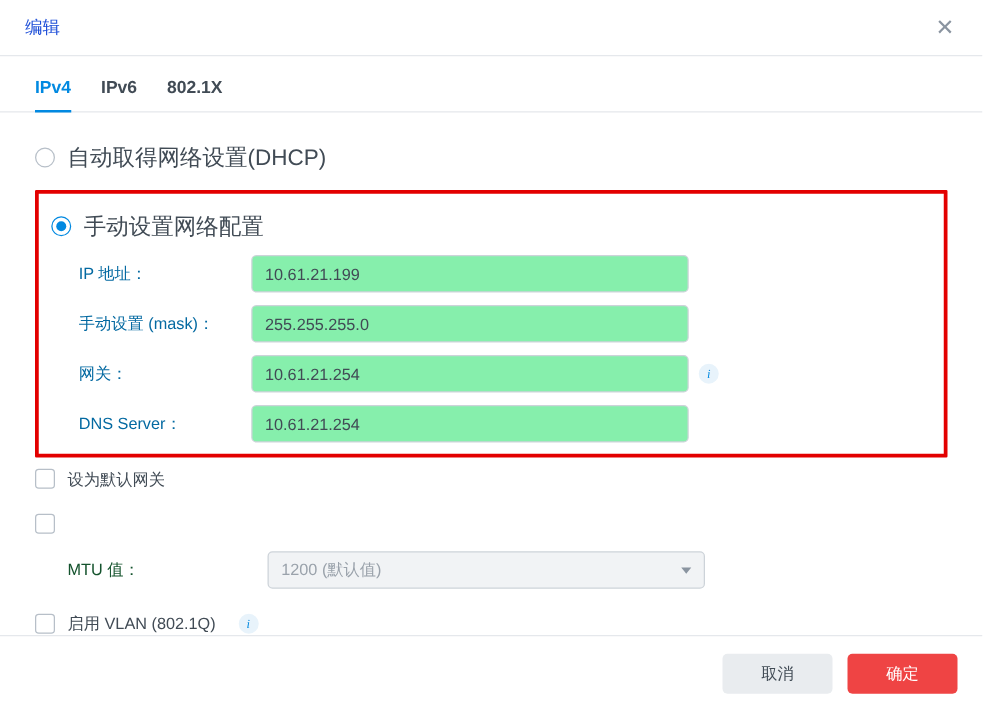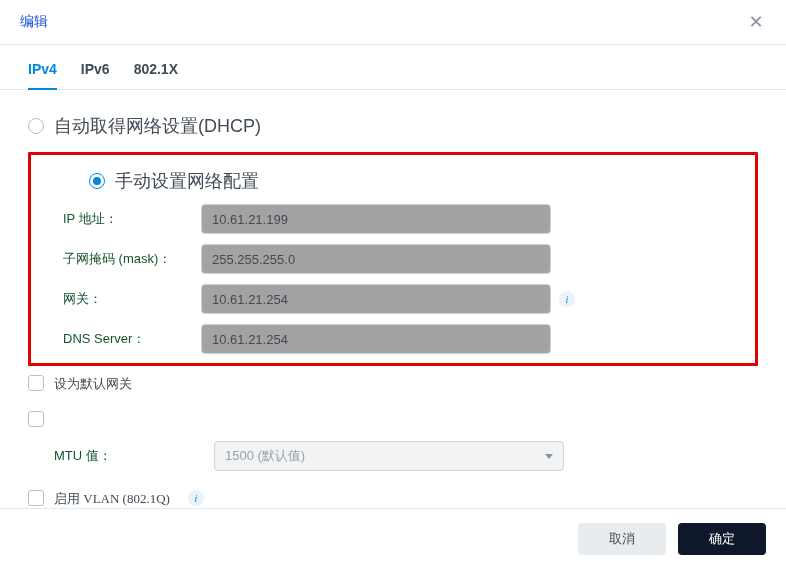--- a/index.html
+++ b/index.html
@@ -76,41 +76,41 @@
       border-radius: 50%;
       background: #0189e1;
     }
     .radio-label { color: #414b55; font-size: 18px; }
     .highlight-box {
       border: 3px solid #e30000;
       border-radius: 1px;
       padding: 8px 0 4px 0;
       margin-top: 8px;
     }
-    .highlight-box .radio-row { padding: 6px 10px; margin-left: 48px; }
+    .highlight-box .radio-row { padding: 6px 10px; }
     .field-row {
       display: flex;
       align-items: center;
       padding: 5px 10px;
     }
     .field-label {
       width: 160px;
-      color: #14532d;
+      color: #0369a1;
       padding-left: 22px;
       font-size: 13px;
     }
     .text-input, .select {
       height: 30px;
       width: 350px;
       border: 1px solid #cdd3d9;
       border-radius: 4px;
       padding: 0 10px;
       font-size: 13px;
       color: #414b55;
-      background: #a3a3a3;
+      background: #86efac;
     }
     .text-input:disabled, .select.disabled {
       background: #f1f3f5;
       color: #9aa2ab;
     }
     .text-input.short { width: 150px; }
     .select {
       display: flex;
       align-items: center;
       justify-content: space-between;
@@ -158,42 +158,42 @@
       display: flex;
       align-items: center;
       padding: 5px 0 10px 0;
     }
     .sub-field-label {
       width: 186px;
       padding-left: 26px;
       color: #14532d;
       font-size: 13px;
     }
-    .vlan-row { display: flex; align-items: flex-start; font-family: Liberation Serif, serif; }
+    .vlan-row { display: flex; align-items: center; }
     .footer {
       position: absolute;
       bottom: 0; left: 0; right: 0;
       display: flex;
       justify-content: flex-end;
       gap: 12px;
       padding: 14px 20px;
       border-top: 1px solid #e5e8ec;
       background: #fff;
     }
     .btn {
       height: 32px;
       min-width: 88px;
       padding: 0 24px;
       border-radius: 4px;
       border: none;
       font-size: 13px;
       cursor: pointer;
     }
     .btn-cancel { background: #e9ecef; color: #414b55; }
-    .btn-ok { background: #0f172a; color: #fff; }
+    .btn-ok { background: #ef4444; color: #fff; }
   </style>
 </head>
 <body>
 
 <div class="dialog-header">
   <div class="dialog-title">编辑</div>
   <button class="close-btn" aria-label="close"></button>
 </div>
 
 <div class="tabs">
@@ -214,21 +214,21 @@
       <div class="radio selected"></div>
       <div class="radio-label">手动设置网络配置</div>
     </div>
 
     <div class="field-row">
       <div class="field-label">IP 地址：</div>
       <input class="text-input" type="text" value="10.61.21.199" style="">
     </div>
 
     <div class="field-row">
-      <div class="field-label">子网掩码 (mask)：</div>
+      <div class="field-label">手动设置 (mask)：</div>
       <input class="text-input" type="text" value="255.255.255.0" style="">
     </div>
 
     <div class="field-row">
       <div class="field-label">网关：</div>
       <input class="text-input" type="text" value="10.61.21.254" style="">
       <span class="info-icon"></span>
     </div>
 
     <div class="field-row">
@@ -241,21 +241,21 @@
     <div class="checkbox"></div>
     <div class="checkbox-label">设为默认网关</div>
   </div>
 
   <div class="checkbox-row">
     <div class="checkbox"></div>
   </div>
   <div class="sub-field-row">
     <div class="sub-field-label">MTU 值：</div>
     <div class="select disabled" style="width:350px;">
-      <span>1500 (默认值)</span>
+      <span>1200 (默认值)</span>
       <span class="select-caret"></span>
     </div>
   </div>
 
   <div class="checkbox-row vlan-row">
     <div class="checkbox"></div>
     <div class="checkbox-label">启用 VLAN (802.1Q)</div>
     <span class="info-icon"></span>
   </div>
   <div class="sub-field-row">

